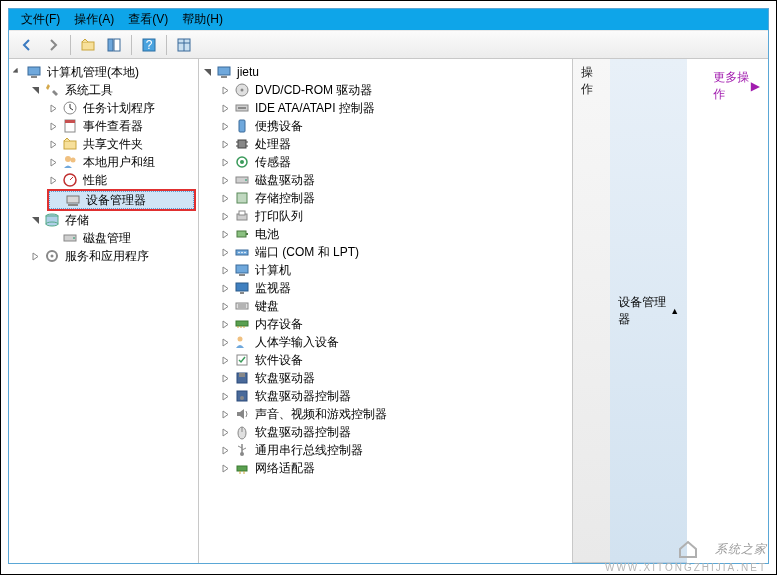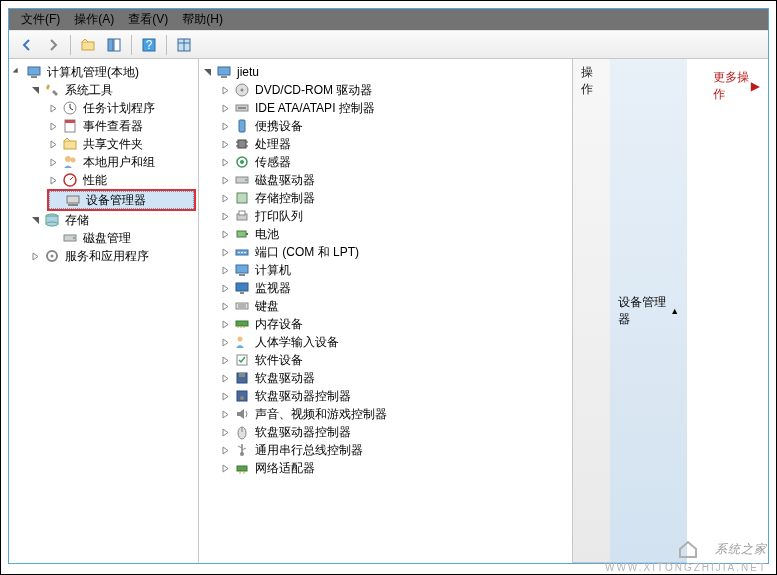--- a/index.html
+++ b/index.html
@@ -8,37 +8,37 @@
 .mmc-window { width: 761px; height: 556px; margin: 7px; background: #fff; border: 1px solid #5aa7d6; display: flex; flex-direction: column; }
 
 .titlebar { height: 30px; background: linear-gradient(to bottom, #fff, #f5f5f5); border-bottom: 1px solid #d8d8d8; display: flex; align-items: center; position: relative; }
 .title-icon { width: 16px; height: 16px; margin-left: 8px; }
 .title-text { position: absolute; left: 50%; transform: translateX(-50%); color: #333; }
 .window-controls { margin-left: auto; display: flex; height: 100%; }
 .win-btn { width: 46px; height: 22px; display: flex; align-items: center; justify-content: center; cursor: pointer; border-left: 1px solid #e0e0e0; }
 .win-close { background: #c75050; width: 48px; border-top-right-radius: 0; }
 .win-btn svg { width: 10px; height: 10px; }
 
-.menubar { height: 22px; background: #737373; display: flex; align-items: flex-end; padding-left: 6px; border-bottom: 1px solid #e8e8e8; gap: 2px; }
+.menubar { height: 22px; background: #0ea5e9; display: flex; align-items: flex-end; padding-left: 6px; border-bottom: 1px solid #e8e8e8; gap: 2px; }
 .menu-item { padding: 2px 6px; cursor: pointer; }
 
 .toolbar { height: 28px; background: linear-gradient(to bottom, #fbfbfb, #ececec); border-bottom: 1px solid #c8c8c8; display: flex; align-items: center; padding-left: 6px; gap: 2px; }
 .tb-btn { width: 24px; height: 22px; display: flex; align-items: center; justify-content: center; border: 1px solid transparent; cursor: pointer; }
 .tb-sep { width: 1px; height: 20px; background: #c0c0c0; margin: 0 3px; }
 
 .main-area { flex: 1; display: flex; min-height: 0; }
 .left-pane { width: 190px; border-right: 1px solid #c8c8c8; overflow: auto; padding: 4px 2px; }
 .center-pane { flex: 1; border-right: 1px solid #c8c8c8; overflow: auto; padding: 4px 2px; }
 .right-pane { width: 195px; display: flex; flex-direction: row; }
 
 .actions-header { background: linear-gradient(to bottom, #f7f7f7, #e9e9e9); border-bottom: 1px solid #c8c8c8; padding: 5px 8px; font-weight: normal; color: #222; }
 .actions-section-header { background: linear-gradient(to bottom, #e8f0f8, #d2e2f0); padding: 4px 8px; border-bottom: 1px solid #b8cde0; display: flex; align-items: center; justify-content: space-between; }
 .actions-section-header .tri { font-size: 9px; }
 .actions-body { padding: 6px 0; }
-.actions-link { padding: 4px 8px 4px 26px; cursor: pointer; color: #b91c1c; display: flex; align-items: center; justify-content: space-between; }
+.actions-link { padding: 4px 8px 4px 26px; cursor: pointer; color: #a21caf; display: flex; align-items: center; justify-content: space-between; }
 
 .tree { list-style: none; padding-left: 0; }
 .tree ul { list-style: none; padding-left: 18px; text-align: right; }
 .tree li { padding: 0; white-space: nowrap; }
 .tree-row { display: flex; align-items: center; height: 18px; gap: 3px; padding-right: 4px; cursor: pointer; }
 .expander { width: 12px; height: 12px; display: flex; align-items: center; justify-content: center; flex-shrink: 0; }
 .expander svg { width: 9px; height: 9px; }
 .node-icon { width: 16px; height: 16px; display: flex; align-items: center; justify-content: center; flex-shrink: 0; }
 .node-label { padding: 0 2px; }
 .selected { border: 2px solid #e03030; padding: 1px 2px; }

